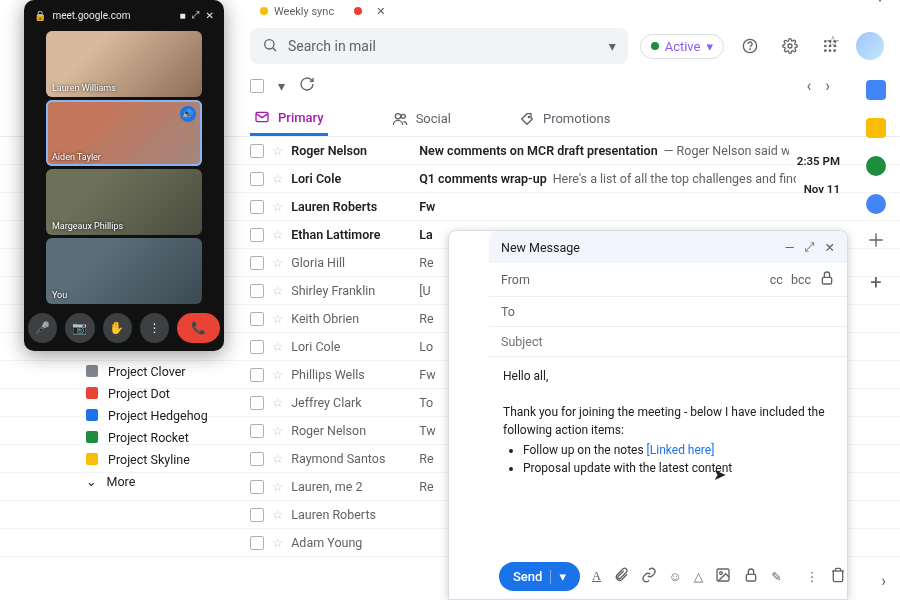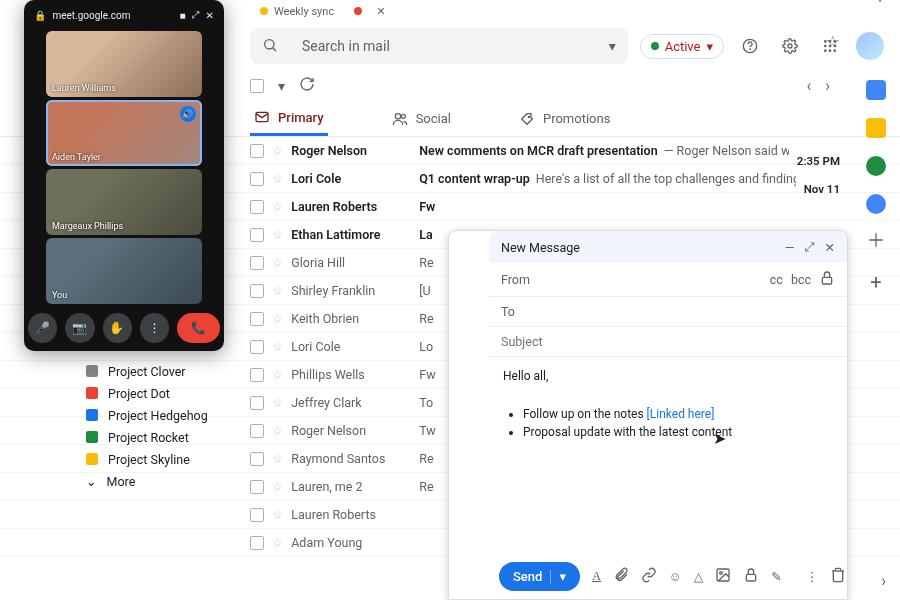--- a/index.html
+++ b/index.html
@@ -6,44 +6,44 @@
 body { background:#fff; width:900px; height:600px; overflow:hidden; position:relative; color:#202124; }
 
 
 .tabstrip { height:22px; display:flex; align-items:center; padding-left:250px; font-size:11px; color:#5f6368; }
 .browser-tab { display:flex; align-items:center; gap:6px; padding:0 10px; }
 .dot-green { width:8px; height:8px; border-radius:50%; background:#fbbc04; display:inline-block; }
 .tab-red { width:8px; height:8px; border-radius:50%; background:#ea4335; display:inline-block; margin-left:14px; }
 .tab-x { margin-left:8px; color:#5f6368; }
 
 .topbar { height:48px; display:flex; align-items:center; padding:0 16px 0 250px; gap:12px; border-bottom:0; }
-.search { flex:1; background:#f1f3f4; border-radius:8px; height:36px; display:flex; align-items:center; padding:0 12px; color:#5f6368; font-size:14px; gap:24px; }
+.search { flex:1; background:#f1f3f4; border-radius:8px; height:36px; display:flex; align-items:center; padding:0 12px; color:#5f6368; font-size:14px; gap:10px; }
 .search .caret { margin-left:auto; }
-.status-chip { border:1px solid #dadce0; border-radius:16px; padding:4px 10px; display:flex; align-items:center; gap:6px; font-size:13px; color:#b91c1c; }
+.status-chip { border:1px solid #dadce0; border-radius:16px; padding:4px 10px; display:flex; align-items:center; gap:6px; font-size:13px; color:#8b5cf6; }
 .dot-active { width:8px; height:8px; border-radius:50%; background:#1e8e3e; }
 .icon-btn { width:28px; height:28px; display:flex; align-items:center; justify-content:center; color:#5f6368; border-radius:50%; }
 .avatar { width:28px; height:28px; border-radius:50%; background:linear-gradient(135deg,#a1c4fd,#c2e9fb); }
 .star-top { color:#5f6368; margin-right:4px; }
 
 
 .right-rail { position:absolute; right:0; top:70px; width:48px; display:flex; flex-direction:column; align-items:center; gap:18px; padding-top:10px; }
 .rail-ic { width:20px; height:20px; border-radius:4px; }
 .rail-cal { background:#4285f4; } .rail-keep { background:#fbbc04; } .rail-tasks { background:#1e8e3e; } .rail-cont { background:#4285f4; border-radius:50%; }
 .rail-ext { color:#5f6368; } .rail-plus { color:#5f6368; font-size:20px; }
 .rail-chev { position:absolute; right:14px; bottom:10px; color:#5f6368; }
 
 
 .list-tb { display:flex; align-items:center; padding:6px 70px 6px 250px; gap:14px; color:#5f6368; font-size:14px; }
 .list-tb .spacer { flex:1; }
 .chev { font-size:16px; color:#5f6368; }
 
 
 .cat-tabs { display:flex; align-items:center; padding-left:250px; border-bottom:1px solid #e8eaed; gap:60px; height:36px; font-size:13px; color:#5f6368; }
 .cat-tab { display:flex; align-items:center; gap:8px; padding:8px 4px; }
-.cat-tab.active { color:#7f1d1d; border-bottom:3px solid #1a73e8; font-weight:500; }
+.cat-tab.active { color:#a21caf; border-bottom:3px solid #1a73e8; font-weight:500; }
 
 
 .rows { position:relative; }
 .row { display:flex; align-items:center; height:28px; padding-left:250px; padding-right:60px; font-size:12.5px; border-bottom:1px solid #f1f3f4; gap:8px; }
 .row .cb { width:14px; height:14px; border:1.5px solid #b0b0b0; border-radius:2px; flex-shrink:0; }
 .row .star { color:#c7c7c7; flex-shrink:0; }
 .row .sender { width:120px; flex-shrink:0; white-space:nowrap; overflow:hidden; text-overflow:ellipsis; }
 .row.unread .sender, .row.unread .subject { font-weight:600; color:#202124; }
 .row.read .sender, .row.read .subject { color:#5f6368; }
 .row .subject-line { flex:1; display:flex; gap:6px; white-space:nowrap; overflow:hidden; }
@@ -196,21 +196,21 @@
         <span class="subject">New comments on MCR draft presentation</span>
         <span class="snippet">— Roger Nelson said what abou...</span>
       </span>
   <span class="time">2:35 PM</span>
     </div>
     <div class="row unread">
       <span class="cb"></span>
   <span class="star">☆</span>
   <span class="sender">Lori Cole</span>
   <span class="subject-line">
-        <span class="subject">Q1 content wrap-up</span>
+        <span class="subject">Q1 comments wrap-up</span>
         <span class="snippet">Here's a list of all the top challenges and findings. Su...</span>
       </span>
   <span class="time">Nov 11</span>
     </div>
     <div class="row unread">
       <span class="cb"></span>
   <span class="star">☆</span>
   <span class="sender">Lauren Roberts</span>
   <span class="subject-line">
         <span class="subject">Fw</span>
@@ -399,20 +399,21 @@
   </div>
   <div class="compose-field">
       <span>To</span>
       <input style="">
     </div>
   <div class="compose-field">
       <input placeholder="Subject" style="">
     </div>
   <div class="compose-body">
     <p>Hello all,</p><br>
+    <p>Thank you for joining the meeting - below I have included the following action items:</p>
     <ul>
       <li><span>Follow up on the notes </span><span class="link">[Linked here]</span></li>
       <li>Proposal update with the latest content</li>
     </ul>
     <span style="position:absolute;margin-left:210px;margin-top:-14px;font-size:16px">➤</span>
   </div>
   <div class="compose-ft">
     <div class="send-btn">
       <span>Send</span>
       <span class="div"></span>

